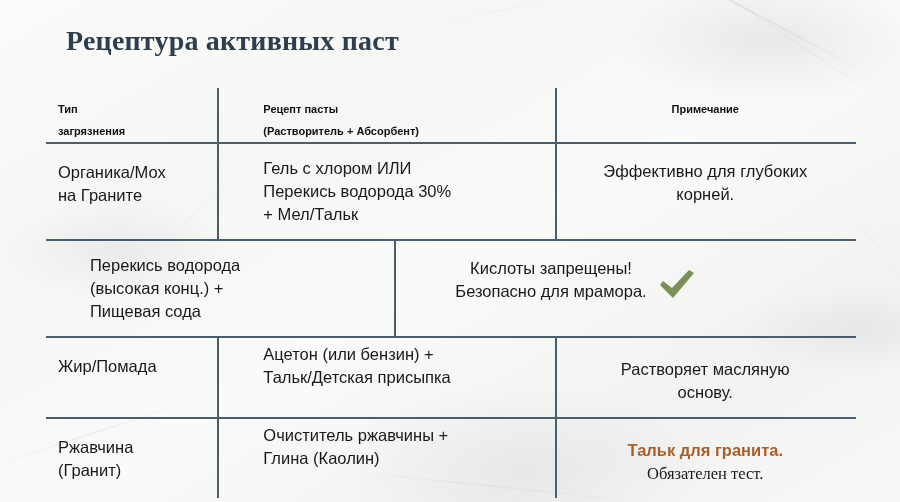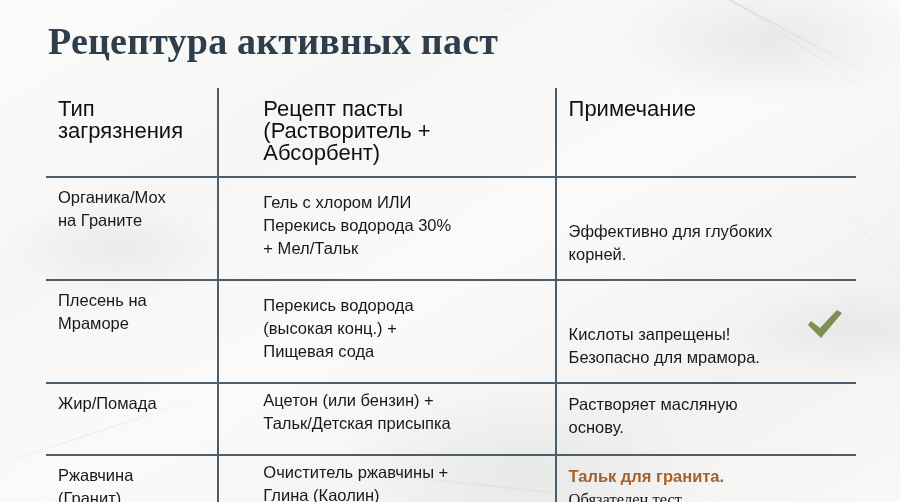--- a/index.html
+++ b/index.html
@@ -37,25 +37,25 @@
   .vein.v1 { left: 600px; top: 10px;  width: 300px; height: 2px; transform: rotate(28deg); opacity: .55; }
   .vein.v2 { left: 690px; top: 48px;  width: 230px; height: 1px; transform: rotate(34deg); opacity: .45; }
   .vein.v3 { left: -30px; top: 430px; width: 260px; height: 2px; transform: rotate(-18deg); opacity: .35; }
   .vein.v4 { left: 330px; top: 486px; width: 340px; height: 2px; transform: rotate(6deg); opacity: .30; }
   .vein.v5 { left: 120px; top: 200px; width: 180px; height: 1px; transform: rotate(-42deg); opacity: .28; }
   .vein.v6 { left: 780px; top: 250px; width: 200px; height: 1px; transform: rotate(52deg); opacity: .30; }
   .vein.v7 { left: 420px; top: 6px;   width: 200px; height: 1px; transform: rotate(-12deg); opacity: .22; }
 
   #title {
     position: absolute;
-    left: 48px;
+    left: 66px;
     top: 18px;
     font-family: "Liberation Serif", "DejaVu Serif", serif;
     font-weight: 700;
-    font-size: 38px;
+    font-size: 28px;
     line-height: 46px;
     letter-spacing: 0.2px;
     color: #2f3e4c;
     white-space: nowrap;
   }
 
   #table {
     position: absolute;
     left: 46px;
     top: 88px;
@@ -72,40 +72,40 @@
 
   .cell {
     box-sizing: border-box;
     padding: 13px 14px 13px 12px;
     font-size: 16.5px;
     line-height: 23px;
     color: #17191b;
   }
   .c1 { width: 180px; border-right: 2px solid #4c5d6b; }
   .c2 { width: 318px; border-right: 2px solid #4c5d6b; margin-left: 32px; }
-  .c3 { width: 312px; position: relative; }
+  .c3 { width: 312px; position: relative; text-align: center; }
 
   .row.header .cell {
-    font-weight: 400;
-    font-size: 22px;
+    font-weight: 700;
+    font-size: 11px;
     line-height: 22px;
     padding-top: 10px;
-    padding-bottom: 12px;
+    padding-bottom: 0;
     color: #0e1012;
   }
 
   .row.r1 .cell { min-height: 91px; }
   .row.r2 .cell { min-height: 87px; }
   .row.r3 .cell { min-height: 70px; }
   .row.r4 .cell { min-height: 70px; }
 
-  .row.r1 .c1, .row.r2 .c1, .row.r3 .c1, .row.r4 .c1 { padding-top: 8px; }
+  .row.r1 .c1, .row.r2 .c1, .row.r3 .c1, .row.r4 .c1 { padding-top: 17px; }
   .row.r3 .c1, .row.r4 .c1 { }
-  .row.r1 .c3, .row.r2 .c3 { padding-top: 42px; }
-  .row.r3 .c3, .row.r4 .c3 { padding-top: 9px; }
+  .row.r1 .c3, .row.r2 .c3 { padding-top: 16px; }
+  .row.r3 .c3, .row.r4 .c3 { padding-top: 20px; }
   .row.r1 .c2, .row.r2 .c2 { padding-top: 13px; }
   .row.r3 .c2, .row.r4 .c2 { padding-top: 5px; }
 
   .nowrap-lines { white-space: pre-line; }
 
   .check-icon {
     position: absolute;
     right: 12px;
     top: 26px;
     width: 38px;
@@ -150,22 +150,20 @@
       <div class="cell c2 nowrap-lines">Гель с хлором ИЛИ
 Перекись водорода 30%
 + Мел/Тальк</div>
       <div class="cell c3">
         <span class="nowrap-lines">Эффективно для глубоких
 корней.</span>
       </div>
     </div>
 
     <div class="row r2">
-      <div class="cell c1 nowrap-lines">Плесень на
-Мраморе</div>
       <div class="cell c2 nowrap-lines">Перекись водорода
 (высокая конц.) +
 Пищевая сода</div>
       <div class="cell c3">
         <span class="nowrap-lines">Кислоты запрещены!
 Безопасно для мрамора.</span>
         <svg class="check-icon" viewBox="0 0 38 34">
           <path d="M2 18 L5 14 L14 21 L31 3 L36 6 L15 31 Z" fill="#7d9054"></path>
         </svg>
       </div>

